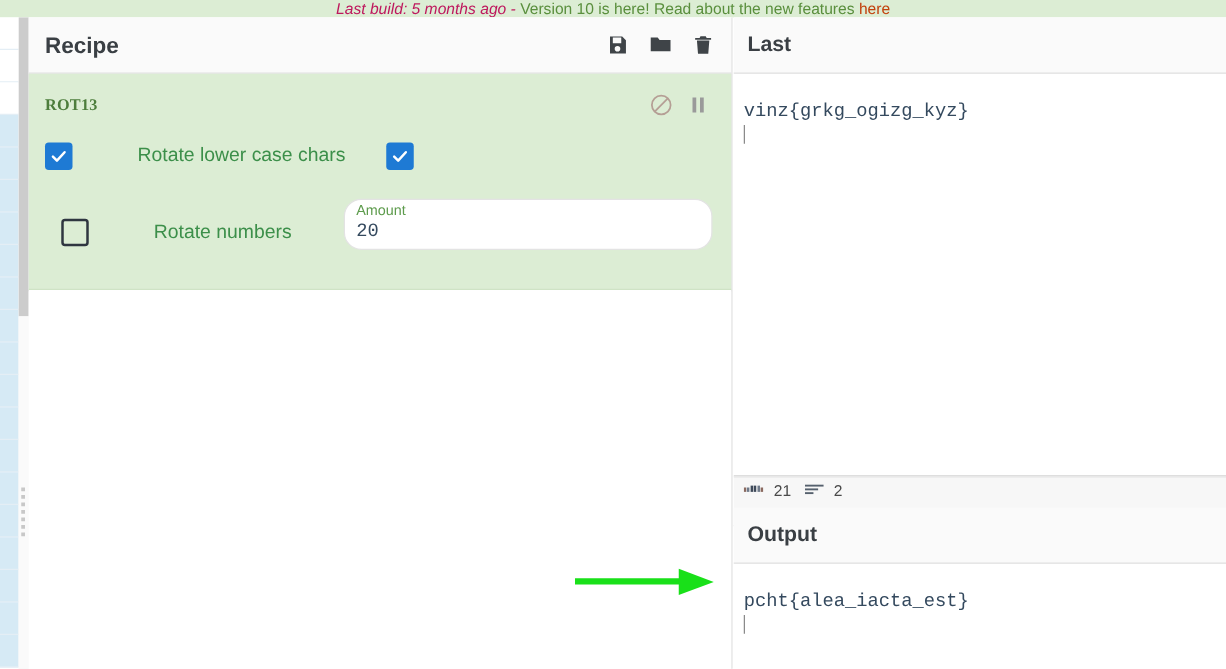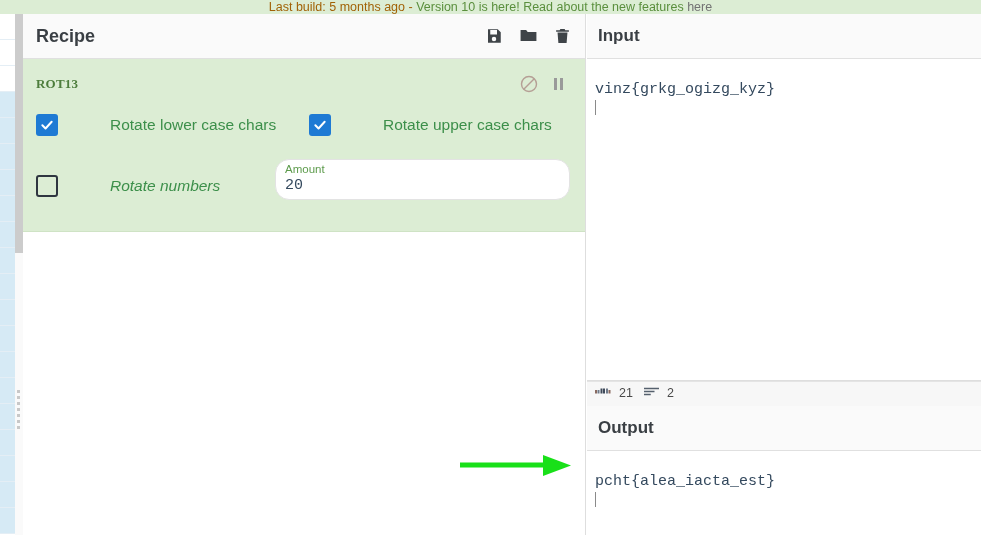--- a/index.html
+++ b/index.html
@@ -16,22 +16,22 @@
   #banner {
     position: absolute; left: 0; top: 0; width: 981px; height: 14px;
     background: #dcedd4;
     color: #5a8f3d;
     font-size: 12.5px;
     line-height: 14px;
     text-align: center;
     white-space: nowrap;
     overflow: hidden;
   }
-  #banner .bl { color: #a16207; }
-  #banner a { color: #737373; text-decoration: none; }
+  #banner .bl { color: #be185d; font-style: italic; }
+  #banner a { color: #c2410c; text-decoration: none; }
 
   
   #ops-sliver {
     position: absolute; left: 0; top: 14px; width: 15px; height: 521px;
     background: #ffffff;
     overflow: hidden;
   }
   #ops-sliver .op-row { height: 26px; border-bottom: 1px solid #e4eef5; }
   #ops-sliver .op-row.alt { background: #d6eaf5; }
   #ops-sliver .op-row.plain { background: #ffffff; }
@@ -130,21 +130,21 @@
   .cbox.off { background: #dcedd4; border: 2px solid #2f3640; }
   .cbox.on svg { stroke: #ffffff; }
   .arg-check .lbl {
     margin-left: 9px;
     font-size: 15.5px;
     color: #3c8f4a;
     white-space: nowrap;
   }
   #chk-lower  { left: 13px; top: 55px; }
   #chk-upper  { left: 286px; top: 55px; }
-  #chk-numbers{ left: 13px; top: 116px; font-style: italic; }
+  #chk-numbers{ left: 26px; top: 116px; }
 
   #amount-field {
     position: absolute; left: 252px; top: 100px;
     width: 295px; height: 41px;
     background: #ffffff;
     border: 1px solid #e3e3e3;
     border-radius: 14px;
   }
   #amount-label {
     position: absolute; left: 9px; top: 3px;
@@ -328,42 +328,41 @@
       </span>
       <span class="lbl">Rotate lower case chars</span>
     </div>
 
     <div class="arg-check" id="chk-upper">
       <span class="cbox on">
         <svg width="14" height="14" viewBox="0 0 24 24" fill="none" stroke-width="3.4" stroke-linecap="round" stroke-linejoin="round">
           <polyline points="4,12.5 9.5,18 20,6.5"></polyline>
         </svg>
       </span>
-      <span class="lbl">Rotate upper case chars</span>
     </div>
 
     <div class="arg-check" id="chk-numbers">
       <span class="cbox off"></span>
       <span class="lbl">Rotate numbers</span>
     </div>
 
     <div id="amount-field">
       <div id="amount-label">Amount</div>
       <div id="amount-value">20</div>
     </div>
   </div>
 
   <div id="recipe-body"></div>
 </div>
 
 <div id="io-col">
 
   <div id="input-pane">
     <div class="io-header">
-      <div class="io-title">Input</div>
+      <div class="io-title">Last</div>
     </div>
     <div id="input-text"><span>vinz{grkg_ogizg_kyz}</span>
 <span class="caret"></span></div>
   </div>
 
   <div id="io-status">
     <div class="status-item" id="stat-chars">
       <span>
         <svg width="16" height="11" viewBox="0 0 32 14">
           <rect x="0" y="4" width="4" height="7" fill="#8a6a60"></rect>

